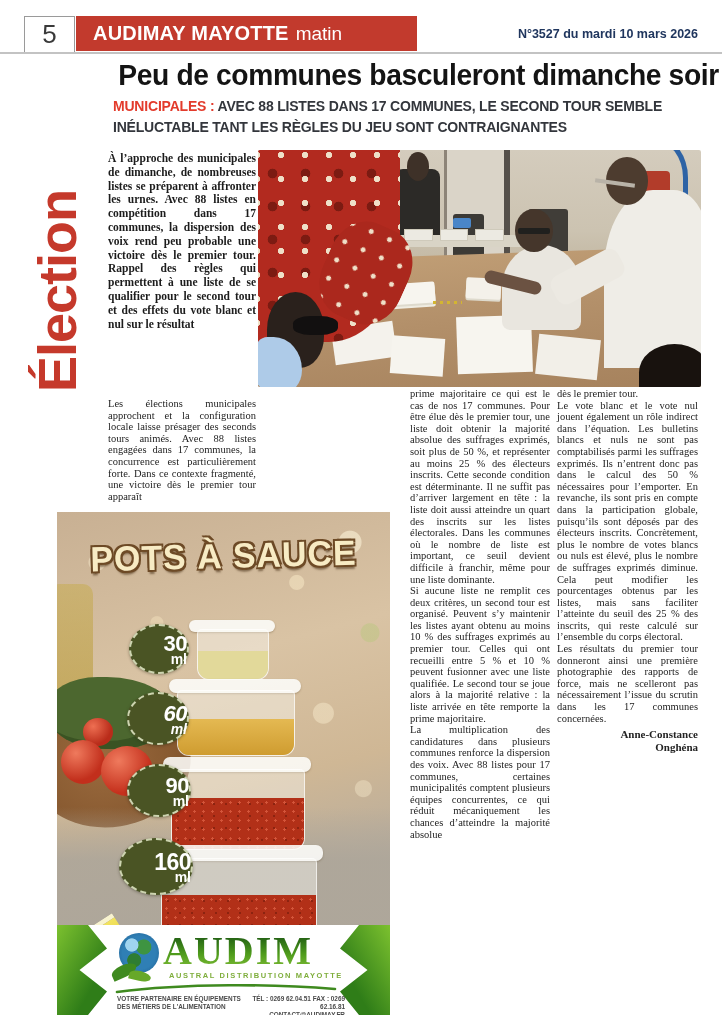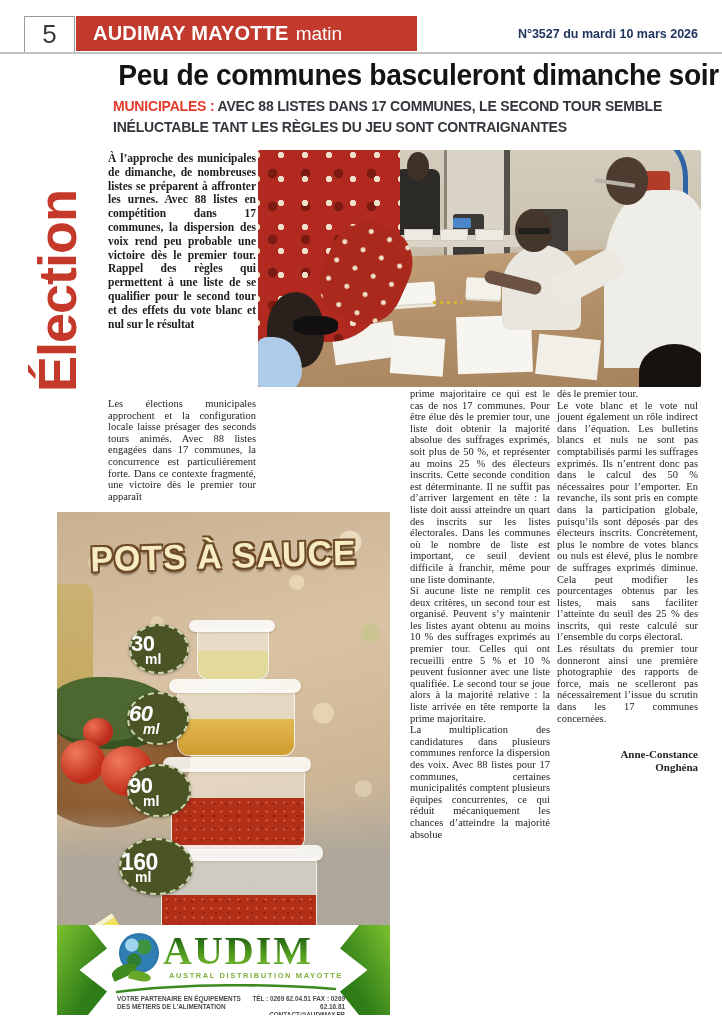--- a/index.html
+++ b/index.html
@@ -28,21 +28,21 @@
 
   
   .col{font-family:"Liberation Serif",serif;color:#232323;font-size:10.5px;line-height:11.6px;text-align:justify;}
   .col p{margin:0;}
   .intro{left:108px;top:152px;width:148px;font-family:"Liberation Serif",serif;font-weight:700;color:#1c1c1c;
          font-size:11.5px;line-height:13.8px;text-align:justify;}
   .c1{left:108px;top:398px;width:148px;}
   .c2{left:262px;top:388px;width:140px;}
   .c3{left:410px;top:388px;width:140px;}
   .c4{left:557px;top:388px;width:141px;}
-  .byline{margin-top:24px;margin-left:auto;width:112px;text-align:right;font-weight:700;font-size:11px;line-height:12.5px;}
+  .byline{margin-top:4px;margin-left:auto;width:112px;text-align:right;font-weight:700;font-size:11px;line-height:12.5px;}
 
   
   .photo{left:258px;top:150px;width:443px;height:237px;overflow:hidden;border-radius:2px;
          background:linear-gradient(180deg,#d4ccbd 0%,#ccc3b1 34%,#c2b7a2 50%,#b89a76 58%,#ab8c66 100%);}
   .photo div{position:absolute;}
   .ph-door{left:42%;top:0;width:13%;height:47%;background:#dad4c8;border-left:3px solid #8d8478;border-right:3px solid #6f675c;}
   .ph-doordark{left:55.6%;top:0;width:1.2%;height:49%;background:#55504a;}
   .ph-hose{right:3%;top:-6%;width:15%;height:36%;border:5px solid #2e63a5;border-bottom:none;border-left:none;border-radius:0 46% 0 0;background:transparent;}
   .ph-red{right:7%;top:9%;width:6%;height:17%;background:#b23c2a;border-radius:4px;}
   .ph-chair1{left:44%;top:27%;width:7%;height:23%;background:#3c3a36;border-radius:3px;}
@@ -114,21 +114,21 @@
   .liq-oil{height:56%;background:linear-gradient(#e4b952,#cf9c30);}
   .liq-sauce{height:64%;background:#b23018;background-image:radial-gradient(#d4553a 16%,transparent 18%),radial-gradient(#8c2310 14%,transparent 16%);background-size:9px 9px,12px 12px;}
   .r30{left:132px;top:108px;width:86px;height:12px;}
   .b30{left:140px;top:117px;width:70px;height:49px;}
   .r60{left:112px;top:167px;width:132px;height:14px;}
   .b60{left:120px;top:178px;width:116px;height:64px;}
   .r90{left:106px;top:245px;width:148px;height:15px;}
   .b90{left:114px;top:257px;width:132px;height:79px;}
   .r120{left:96px;top:333px;width:170px;height:16px;}
   .b120{left:104px;top:346px;width:154px;height:100px;}
-  .badge{display:flex;flex-direction:column;align-items:flex-start;justify-content:center;background:#4a5424;
+  .badge{display:flex;flex-direction:column;align-items:flex-end;justify-content:center;background:#4a5424;
          border:2px dashed #cdd4b0;border-radius:50%;color:#fff;font-weight:700;box-shadow:0 1px 3px rgba(40,40,20,.4);}
   .badge .num{font-size:22px;line-height:20px;letter-spacing:-.5px;}
   .badge .unit{font-size:14px;line-height:10px;margin-left:14px;}
   .g30{left:72px;top:112px;width:56px;height:46px;}
   .g60{left:70px;top:180px;width:58px;height:49px;font-style:italic;}
   .g90{left:70px;top:252px;width:60px;height:49px;}
   .g120{left:62px;top:326px;width:70px;height:53px;}
   .g120 .num{font-size:23px;}
 
   

